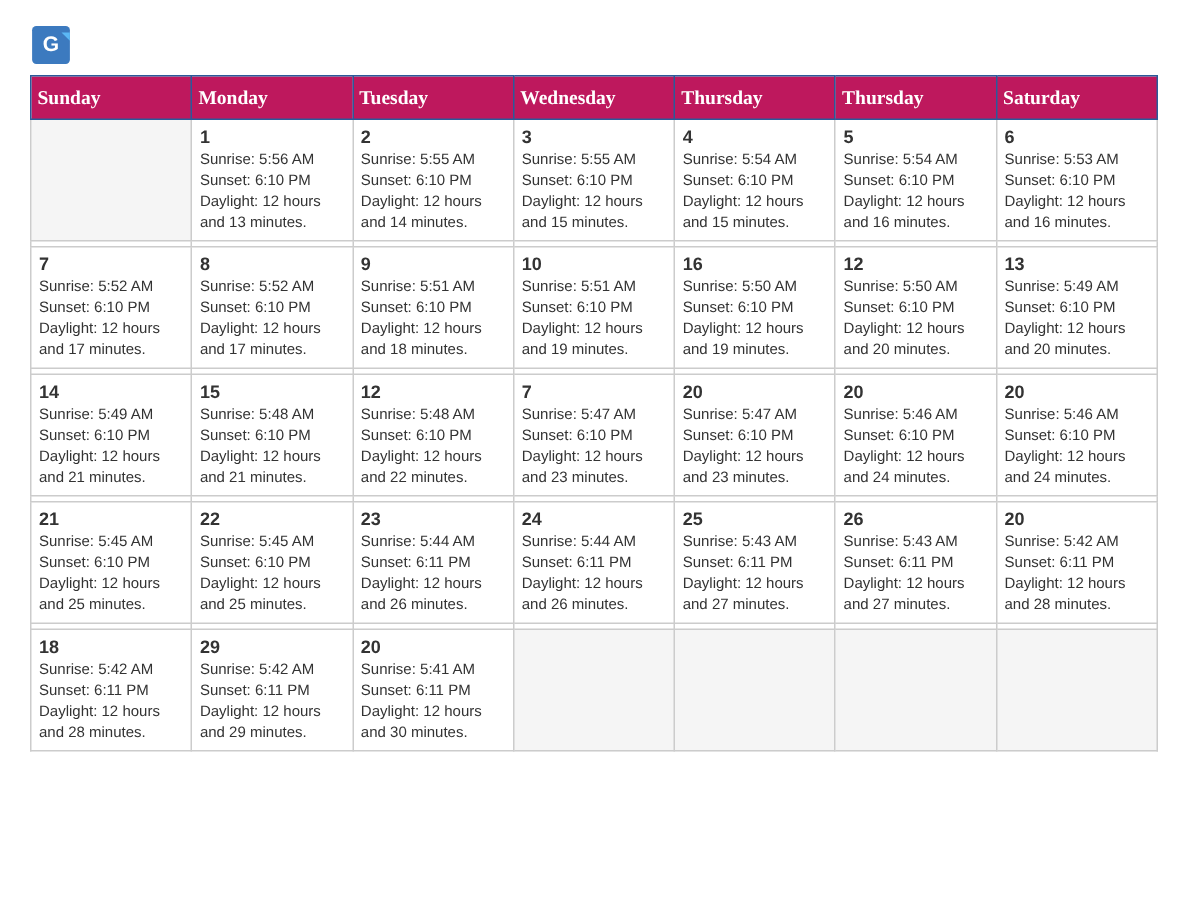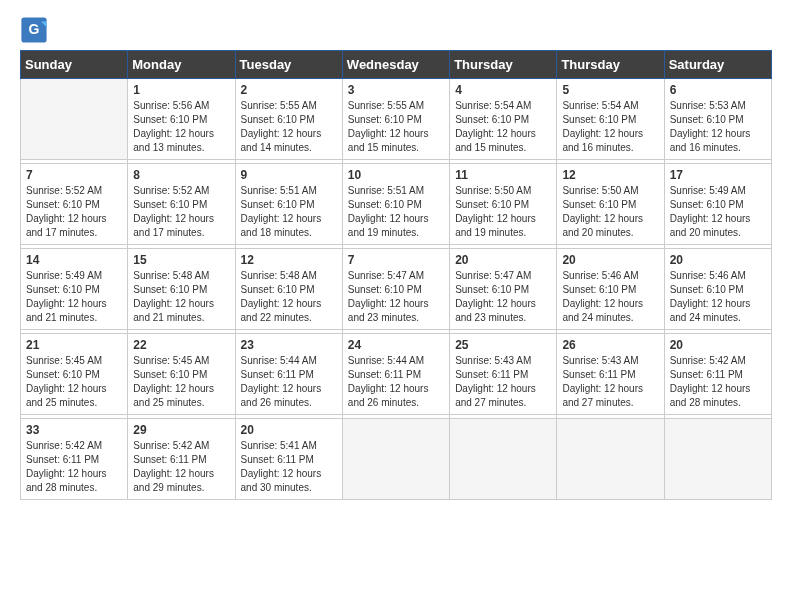--- a/index.html
+++ b/index.html
@@ -45,27 +45,28 @@
     .subtitle {
       font-size: 15px;
       color: #555;
     }
     .calendar {
       width: 100%;
       border-collapse: collapse;
       border: 1px solid #ccc;
     }
     .calendar th {
-      background: #404040;
+      background: #be185d;
       color: #fff;
       font-size: 13px;
       font-weight: bold;
       padding: 6px 4px;
       text-align: left;
       border: 1px solid #2a5a9a;
+      font-family: Liberation Serif, serif;
     }
     .calendar td {
       vertical-align: top;
       border: 1px solid #ccc;
       padding: 4px 5px;
       font-size: 10.5px;
       color: #333;
       width: calc(100% / 7);
       min-height: 80px;
       background: #fff;
@@ -177,29 +178,29 @@
         </td>
         <td>
           <span class="day-number">9</span>
           <div class="day-info">Sunrise: 5:51 AM<br>Sunset: 6:10 PM<br>Daylight: 12 hours and 18 minutes.</div>
         </td>
         <td>
           <span class="day-number">10</span>
           <div class="day-info">Sunrise: 5:51 AM<br>Sunset: 6:10 PM<br>Daylight: 12 hours and 19 minutes.</div>
         </td>
         <td>
-          <span class="day-number">11</span>
+          <span class="day-number">16</span>
           <div class="day-info">Sunrise: 5:50 AM<br>Sunset: 6:10 PM<br>Daylight: 12 hours and 19 minutes.</div>
         </td>
         <td>
           <span class="day-number">12</span>
           <div class="day-info">Sunrise: 5:50 AM<br>Sunset: 6:10 PM<br>Daylight: 12 hours and 20 minutes.</div>
         </td>
         <td>
-          <span class="day-number">17</span>
+          <span class="day-number">13</span>
           <div class="day-info">Sunrise: 5:49 AM<br>Sunset: 6:10 PM<br>Daylight: 12 hours and 20 minutes.</div>
         </td>
       </tr>
       <tr class="row-separator">
         <td></td>
         <td></td>
         <td></td>
         <td></td>
         <td></td>
         <td></td>
@@ -278,21 +279,21 @@
         <td></td>
         <td></td>
         <td></td>
         <td></td>
         <td></td>
         <td></td>
         <td></td>
       </tr>
       <tr>
         <td>
-          <span class="day-number">33</span>
+          <span class="day-number">18</span>
           <div class="day-info">Sunrise: 5:42 AM<br>Sunset: 6:11 PM<br>Daylight: 12 hours and 28 minutes.</div>
         </td>
         <td>
           <span class="day-number">29</span>
           <div class="day-info">Sunrise: 5:42 AM<br>Sunset: 6:11 PM<br>Daylight: 12 hours and 29 minutes.</div>
         </td>
         <td>
           <span class="day-number">20</span>
           <div class="day-info">Sunrise: 5:41 AM<br>Sunset: 6:11 PM<br>Daylight: 12 hours and 30 minutes.</div>
         </td>

